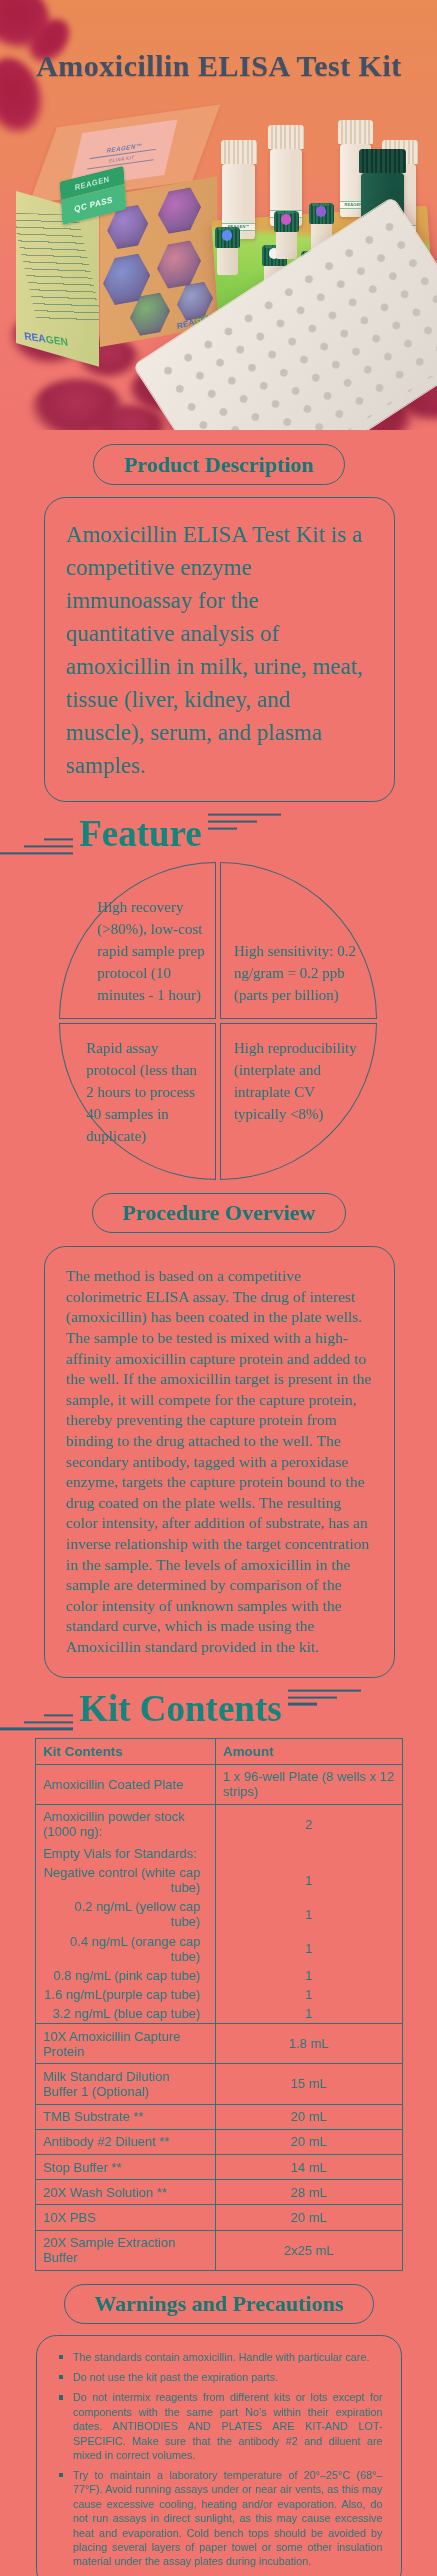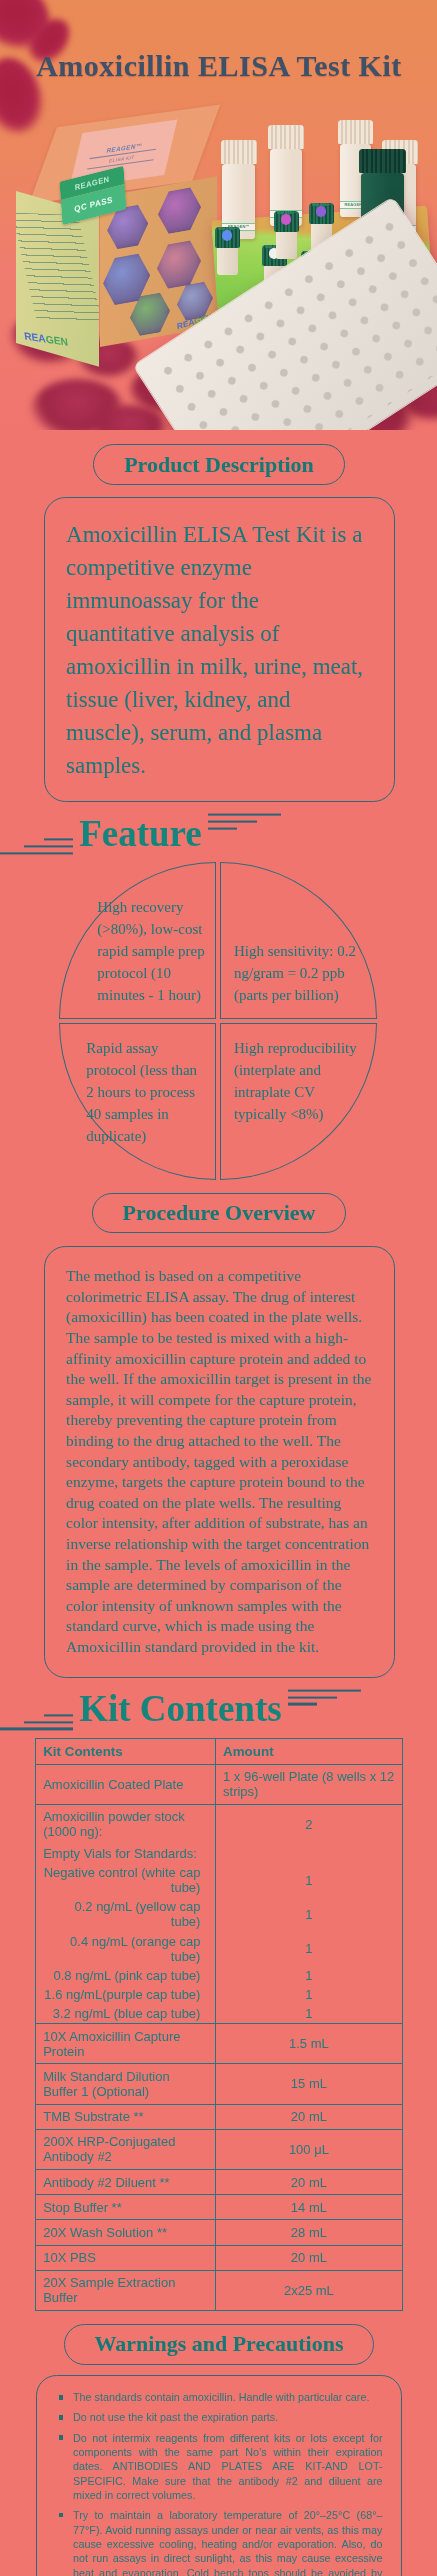--- a/index.html
+++ b/index.html
@@ -371,33 +371,29 @@
         <tr class="sub">
           <td class="indent">1.6 ng/mL(purple cap tube)</td>
           <td class="amt">1</td>
         </tr>
         <tr class="sub">
           <td class="indent">3.2 ng/mL (blue cap tube)</td>
           <td class="amt">1</td>
         </tr>
         <tr>
           <td>10X Amoxicillin Capture Protein</td>
-          <td class="amt">1.5 mL</td>
+          <td class="amt">1.8 mL</td>
         </tr>
         <tr>
           <td>Milk Standard Dilution Buffer 1 (Optional)</td>
           <td class="amt">15 mL</td>
         </tr>
         <tr>
           <td>TMB Substrate **</td>
           <td class="amt">20 mL</td>
-        </tr>
-        <tr>
-          <td>200X HRP-Conjugated Antibody #2</td>
-          <td class="amt">100 μL</td>
         </tr>
         <tr>
           <td>Antibody #2 Diluent **</td>
           <td class="amt">20 mL</td>
         </tr>
         <tr>
           <td>Stop Buffer **</td>
           <td class="amt">14 mL</td>
         </tr>
         <tr>

